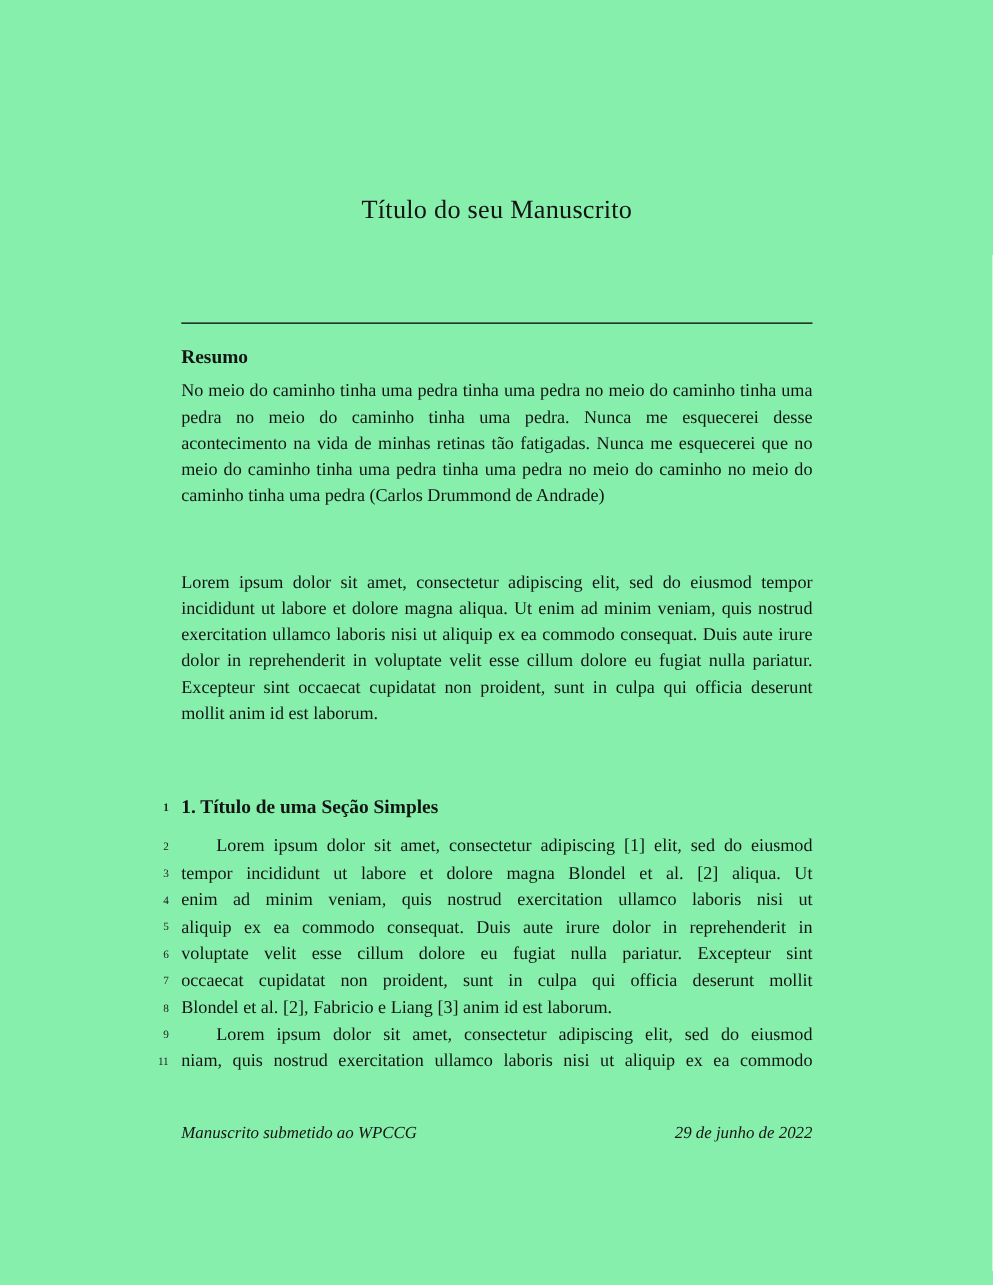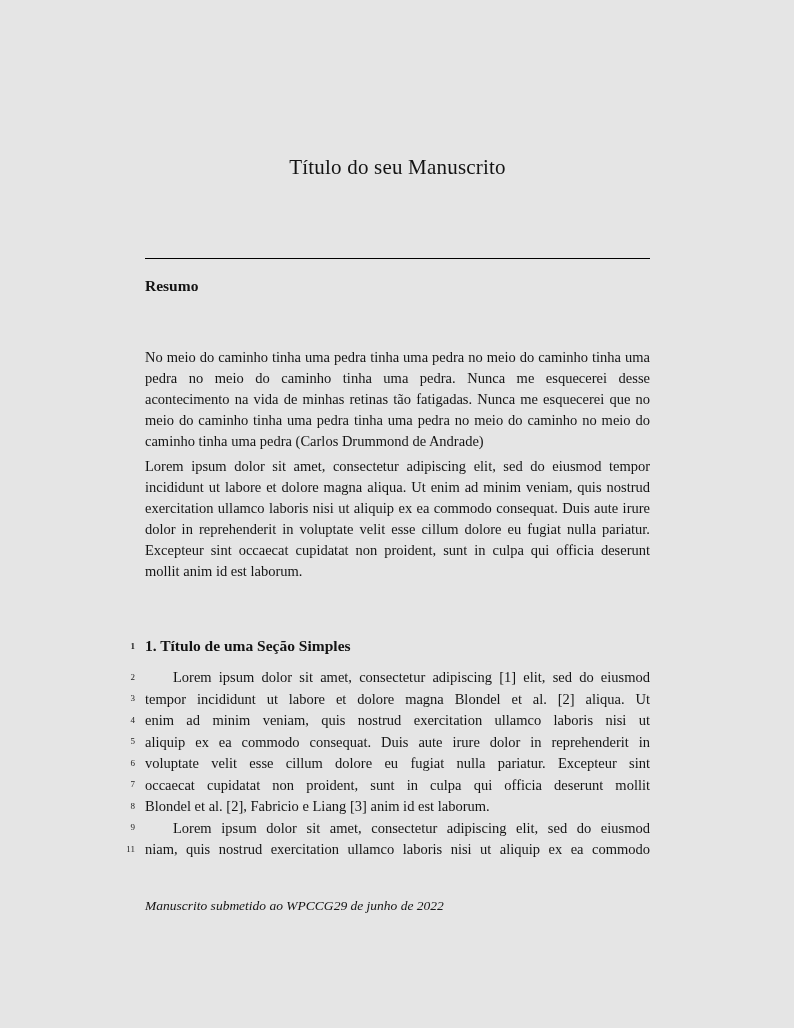--- a/index.html
+++ b/index.html
@@ -2,21 +2,21 @@
 <html lang="pt"><head>
 <meta charset="utf-8">
 <style>
   * { margin: 0; padding: 0; box-sizing: border-box; }
   html, body { background: #ffffff; }
   .page {
     position: relative;
     width: 794px;
     height: 1028px;
     margin: 0 auto;
-    background: #e5e5e5;
+    background: #86efac;
     color: #141414;
     font-family: "Liberation Serif", "DejaVu Serif", serif;
     overflow: hidden;
   }
   .block { position: absolute; left: 145px; right: 144px; }
 
   .title {
     top: 155px;
     text-align: center;
     font-size: 21px;
@@ -28,21 +28,21 @@
 
   .abs-heading { font-size: 15.5px; font-weight: 700; }
   .h-resumo   { top: 277px; }
   .h-abstract { top: 430px; }
 
   .abs-body {
     font-size: 14.5px;
     line-height: 21px;
     text-align: justify;
   }
-  .b-resumo   { top: 303px; margin-top: 44px; }
+  .b-resumo   { top: 303px; }
   .b-abstract { top: 456px; }
 
   .keywords { top: 586px; font-size: 14.5px; }
   .kw-label { font-style: italic; margin-right: 16px; }
 
   .section { top: 634px; }
   .line { position: relative; }
   .lnum {
     position: absolute;
     left: -28px;
@@ -65,20 +65,21 @@
     display: block;
     text-align: justify;
     text-align-last: justify;
   }
   .l-lastleft .ltext { text-align-last: left; }
   .l-indent .ltext { text-indent: 28px; }
 
   .footer {
     top: 898px;
     display: flex;
+    justify-content: space-between;
     font-size: 13.5px;
     font-style: italic;
   }
 </style>
 </head>
 <body>
 
 <div class="page">
 
   <h1 class="block title">Título do seu Manuscrito</h1>

